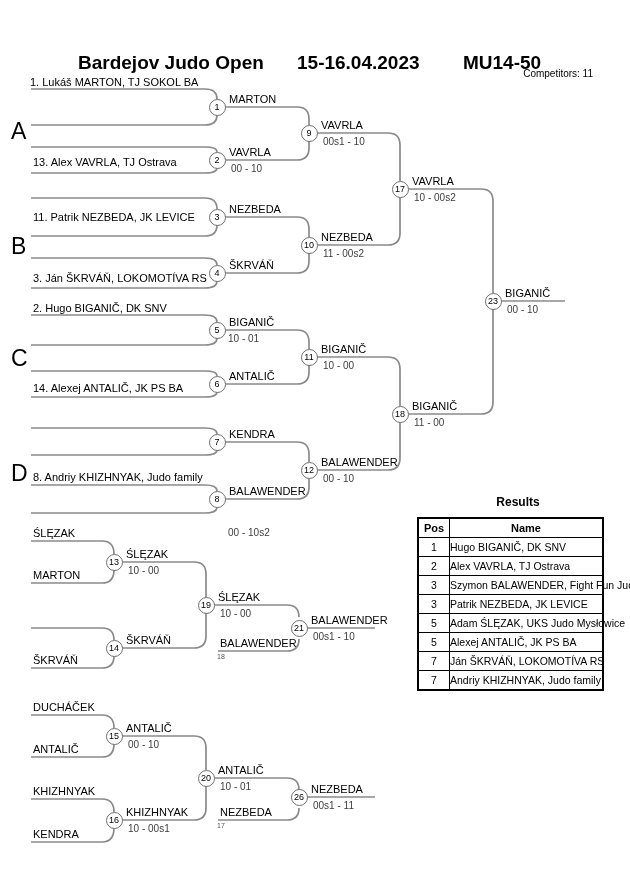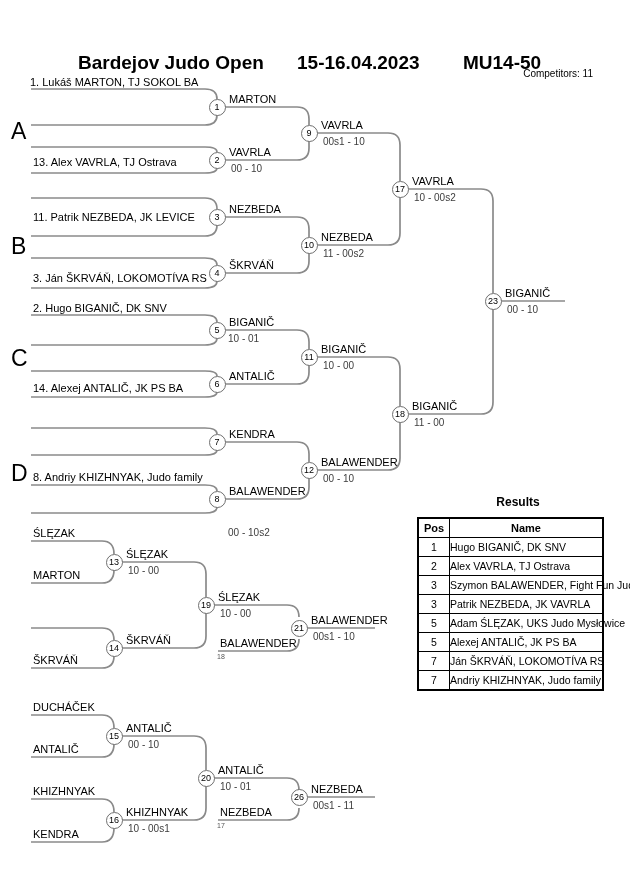--- a/index.html
+++ b/index.html
@@ -206,21 +206,21 @@
       <tr>
         <td class="pos">2</td>
         <td class="name">Alex VAVRLA, TJ Ostrava</td>
       </tr>
       <tr>
         <td class="pos">3</td>
         <td class="name">Szymon BALAWENDER, Fight Fun Judo</td>
       </tr>
       <tr>
         <td class="pos">3</td>
-        <td class="name">Patrik NEZBEDA, JK VAVRLA</td>
+        <td class="name">Patrik NEZBEDA, JK LEVICE</td>
       </tr>
       <tr>
         <td class="pos">5</td>
         <td class="name">Adam ŚLĘZAK, UKS Judo Mysłowice</td>
       </tr>
       <tr>
         <td class="pos">5</td>
         <td class="name">Alexej ANTALIČ, JK PS BA</td>
       </tr>
       <tr>

